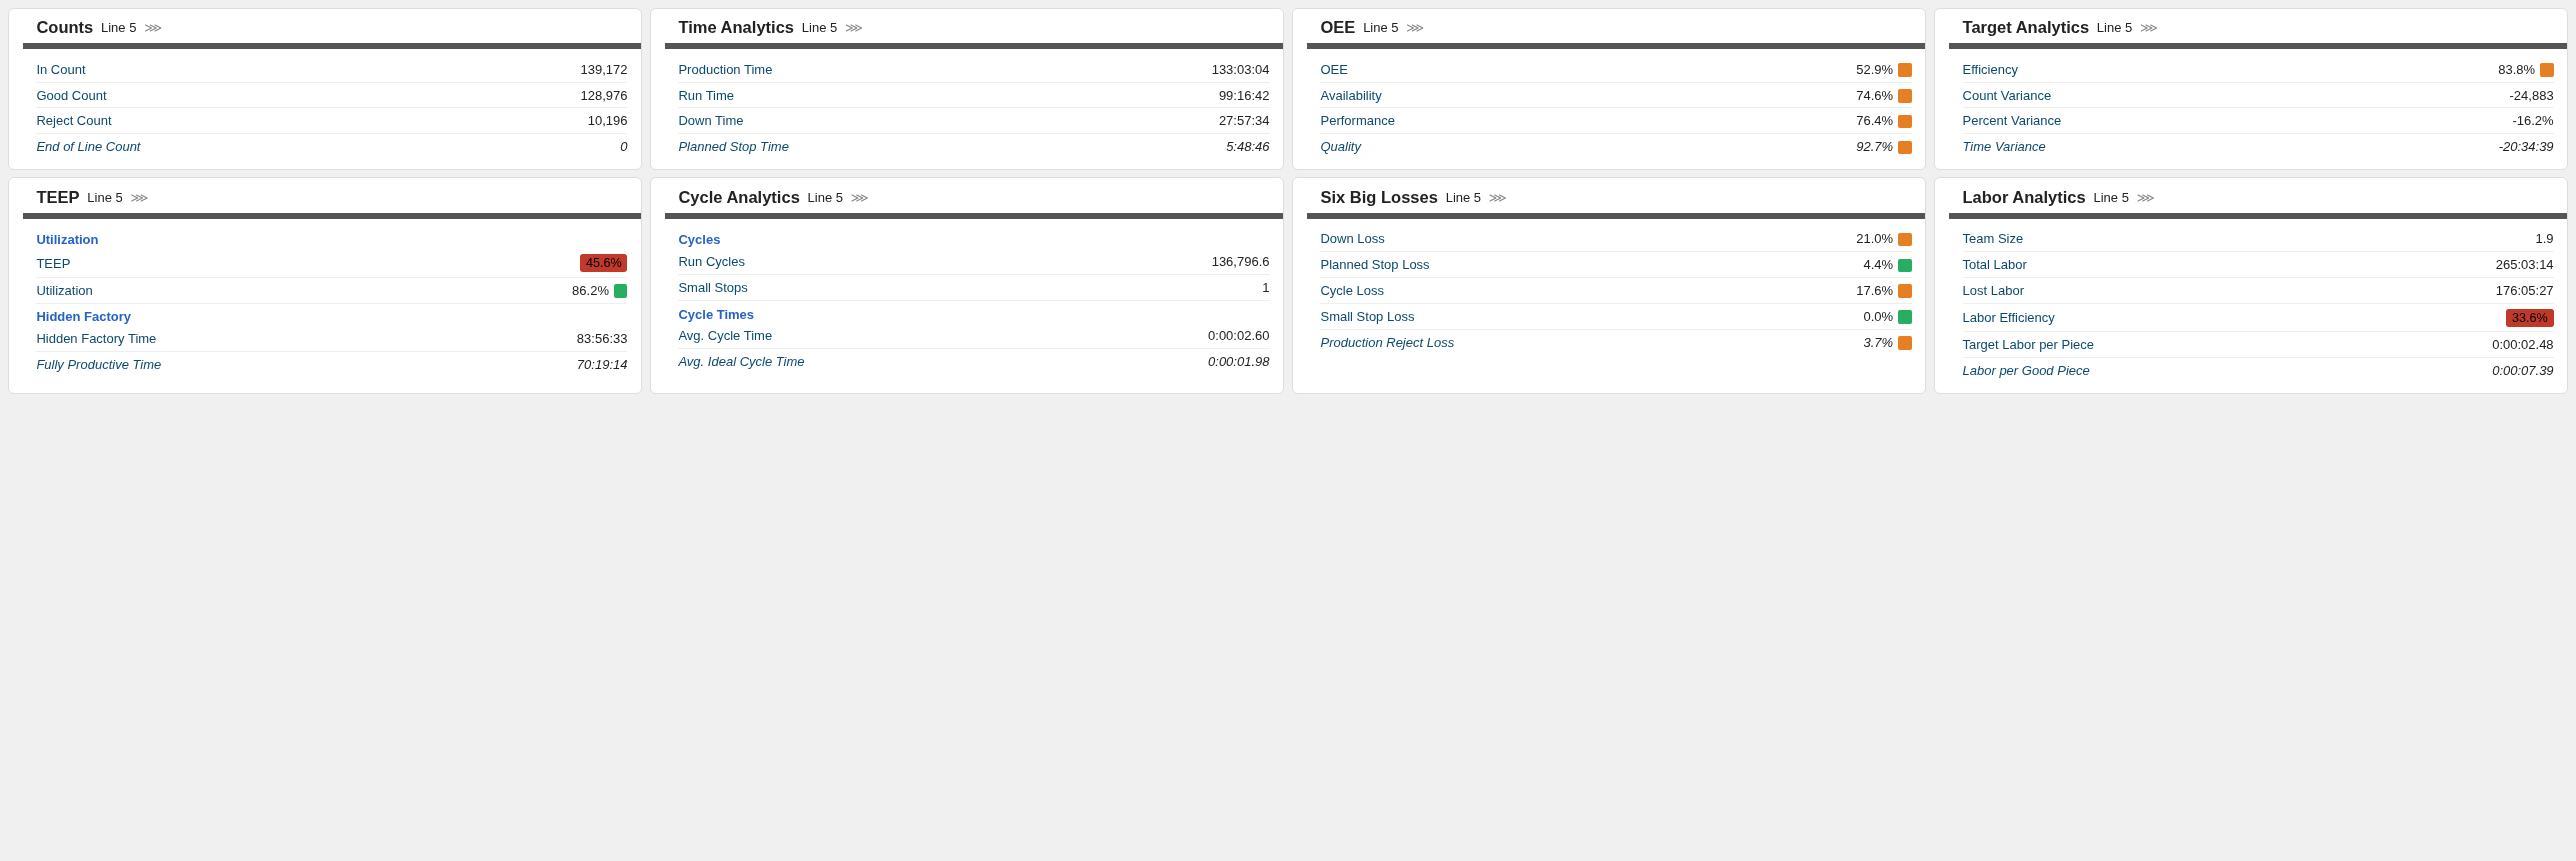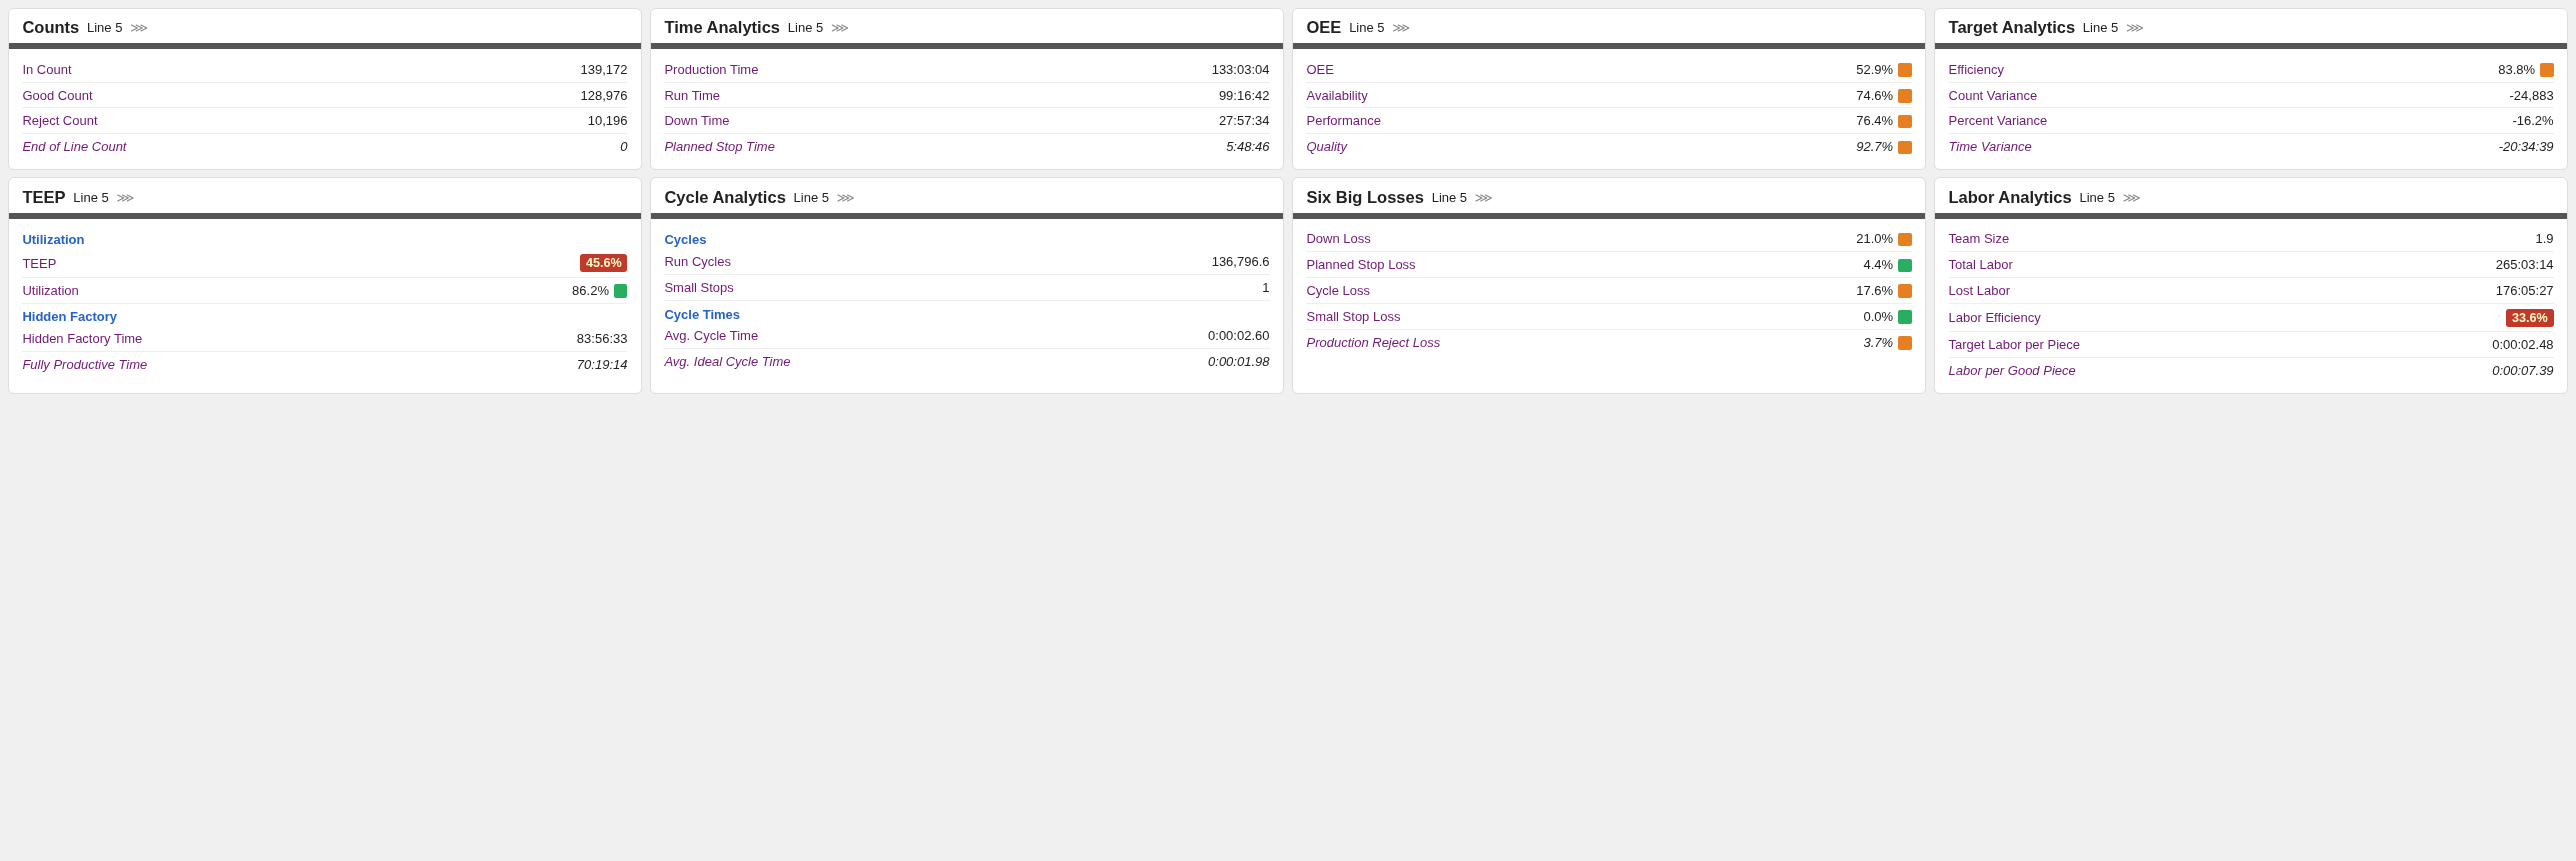--- a/index.html
+++ b/index.html
@@ -14,20 +14,21 @@
       grid-template-columns: repeat(4, 1fr);
       grid-template-rows: repeat(2, auto);
       gap: 7.8px;
       padding: 7.8px;
     }
     .card {
       background: #fff;
       border: 1px solid #ddd;
       border-radius: 5.8px;
       overflow: hidden;
+      padding-left: 14px;
     }
     .card-header {
       display: flex;
       align-items: center;
       padding: 9.7px 13.6px 5.8px 13.6px;
       gap: 3.9px;
     }
     .card-title-bold {
       font-weight: 700;
       font-size: 16.5px;
@@ -56,37 +57,37 @@
       justify-content: space-between;
       align-items: center;
       padding: 4.9px 0;
       border-bottom: 1px solid #eee;
     }
     .data-row:last-child {
       border-bottom: none;
       font-style: italic;
     }
     .row-label {
-      color: #701a75;
+      color: #0c4a6e;
       font-size: 13px;
     }
     .row-value {
       font-size: 13px;
       color: #222;
       display: flex;
       align-items: flex-end;
       gap: 4.9px;
     }
     .badge {
       display: inline-block;
       padding: 1.9px 5.8px;
       border-radius: 2.9px;
       font-size: 12.6px;
-      font-weight: 700;
-      color: #fef9c3;
+      font-weight: 400;
+      color: #000000;
     }
     .badge-red { background: #c0392b; }
     .indicator {
       display: inline-block;
       width: 13.6px;
       height: 13.6px;
       border-radius: 1.9px;
     }
     .ind-orange { background: #e67e22; }
     .ind-green { background: #27ae60; }

